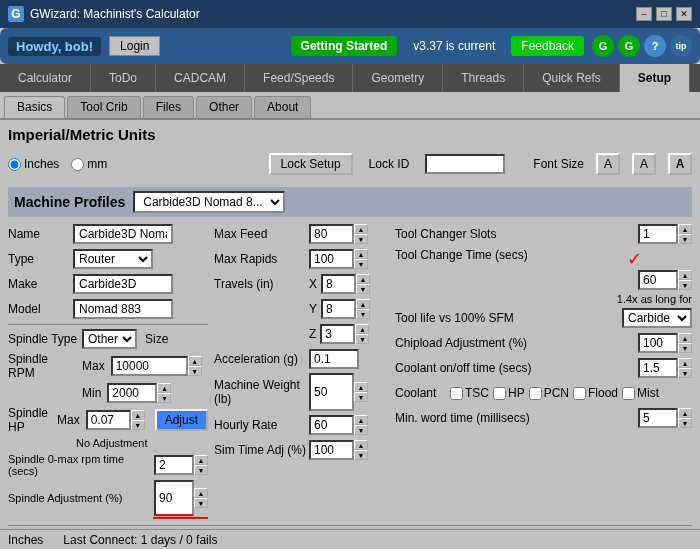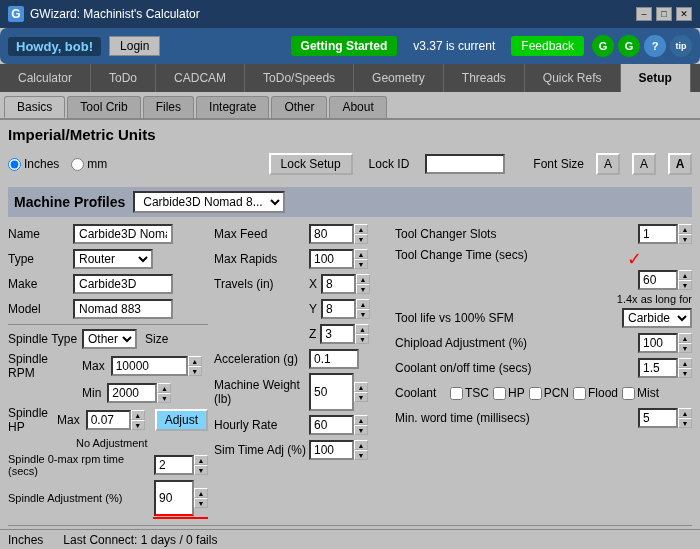--- a/index.html
+++ b/index.html
@@ -165,21 +165,21 @@
       bottom: 0;
       left: 0;
       right: 0;
     }
 
     .no-adj-text { font-size: 11px; color: #000; margin-top: 2px; }
 
     
     .sep-line { border: none; border-top: 1px solid #888; margin: 4px 0; }
 
-    .adjust-btn { background: #7dd3fc; border: 2px outset #fff; padding: 2px 8px; cursor: pointer; }
+    .adjust-btn { background: #3b82f6; border: 2px outset #fff; padding: 2px 8px; cursor: pointer; }
 
     .calcul-btn { background: #c0c0c0; border: 2px outset #fff; padding: 2px 12px; cursor: pointer; display: block; margin: 3px auto; }
 
     .machine-profile-label { font-weight: bold; margin-right: 8px; }
 
     .overall { display: flex; flex-direction: column; height: 549px; }
     .content-area { flex: 1; padding: 6px 8px; overflow: hidden; }
   </style>
 </head>
 <body>
@@ -219,41 +219,40 @@
     <div class="main-tab">
         <span>Calculator</span>
       </div>
     <div class="main-tab">
         <span>ToDo</span>
       </div>
     <div class="main-tab">
         <span>CADCAM</span>
       </div>
     <div class="main-tab">
-        <span>ToDo/Speeds</span>
+        <span>Feed/Speeds</span>
       </div>
     <div class="main-tab">
         <span>Geometry</span>
       </div>
     <div class="main-tab">
         <span>Threads</span>
       </div>
     <div class="main-tab">
         <span>Quick Refs</span>
       </div>
     <div class="main-tab active setup-active">
         <span>Setup</span>
       </div>
   </div>
 
   <div class="sub-nav">
     <div class="sub-tab active"><span>Basics</span></div>
     <div class="sub-tab"><span>Tool Crib</span></div>
     <div class="sub-tab"><span>Files</span></div>
-    <div class="sub-tab"><span>Integrate</span></div>
     <div class="sub-tab"><span>Other</span></div>
     <div class="sub-tab"><span>About</span></div>
   </div>
 
   <div class="content-area">
     <div class="section-title">Imperial/Metric Units</div>
 
     <div class="units-row">
       <label class="radio-label">
         <input type="radio" name="units" checked="" style="">

